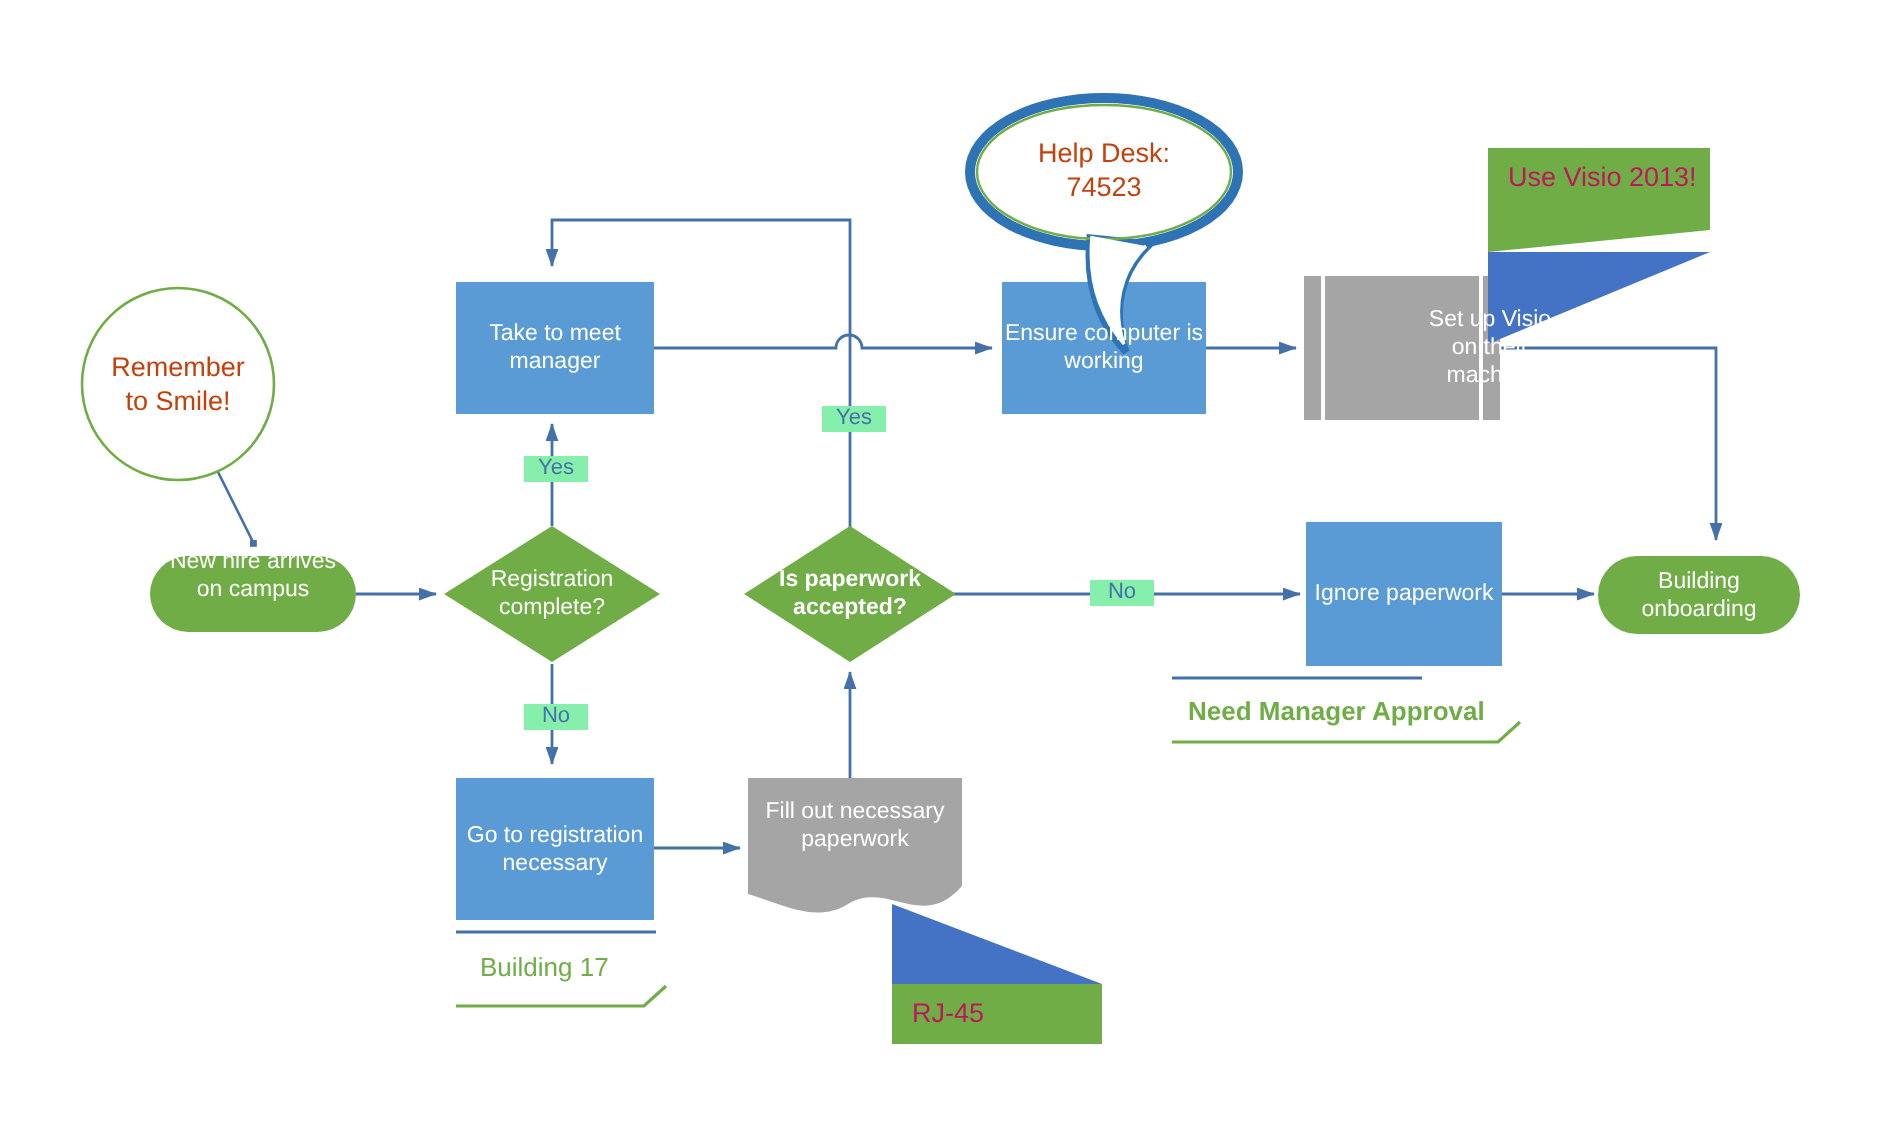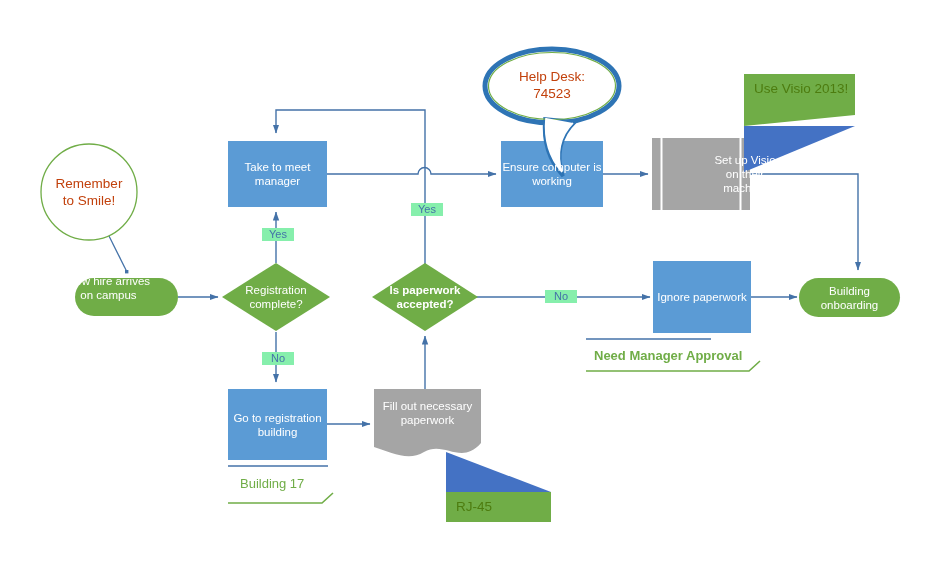--- a/index.html
+++ b/index.html
@@ -50,21 +50,21 @@
     text-align: center;
     color: #c2410c;
     font-size: 13.5px;
     line-height: 17px;
     white-space: pre-line;
   }
   .banner-text {
     position: absolute;
     display: flex;
     align-items: center;
-    color: #4d7c0f;
+    color: #be185d;
     font-size: 13.5px;
     line-height: 16px;
     white-space: pre-line;
   }
   .edge-label {
     position: absolute;
     color: #4472a8;
     font-size: 11px;
     line-height: 13px;
     text-align: center;
@@ -160,31 +160,31 @@
     <line x1="228" y1="466" x2="328" y2="466" stroke="#4472A8" stroke-width="1.6"></line>
     <path d="M228,503 L322,503 L333,493" stroke="#70AD47" stroke-width="1.6" fill="none"></path>
   </g>
 
   <g>
     <line x1="586" y1="339" x2="711" y2="339" stroke="#4472A8" stroke-width="1.6"></line>
     <path d="M586,371 L749,371 L760,361" stroke="#70AD47" stroke-width="1.6" fill="none"></path>
   </g>
 </svg>
 
-<div class="node-label" style="left:57px; top:278px; width:103px; height:20px;">New hire arrives
+<div class="node-label" style="left:75px; top:278px; width:103px; height:20px;">New hire arrives
 on campus</div>
 
 <div class="node-label" style="left:226px; top:277px; width:100px; height:40px;">Registration
 complete?</div>
 
 <div class="node-label" style="left:228px; top:141px; width:99px; height:66px;">Take to meet
 manager</div>
 
 <div class="node-label" style="left:228px; top:389px; width:99px; height:71px;">Go to registration
-building</div>
+necessary</div>
 
 <div class="node-label" style="left:374px; top:388px; width:107px; height:50px;">Fill out necessary
 paperwork</div>
 
 <div class="node-label" style="left:375px; top:277px; width:100px; height:40px;font-weight:bold;">Is paperwork
 accepted?</div>
 
 <div class="node-label" style="left:501px; top:141px; width:102px; height:66px;">Ensure computer is
 working</div>
 

